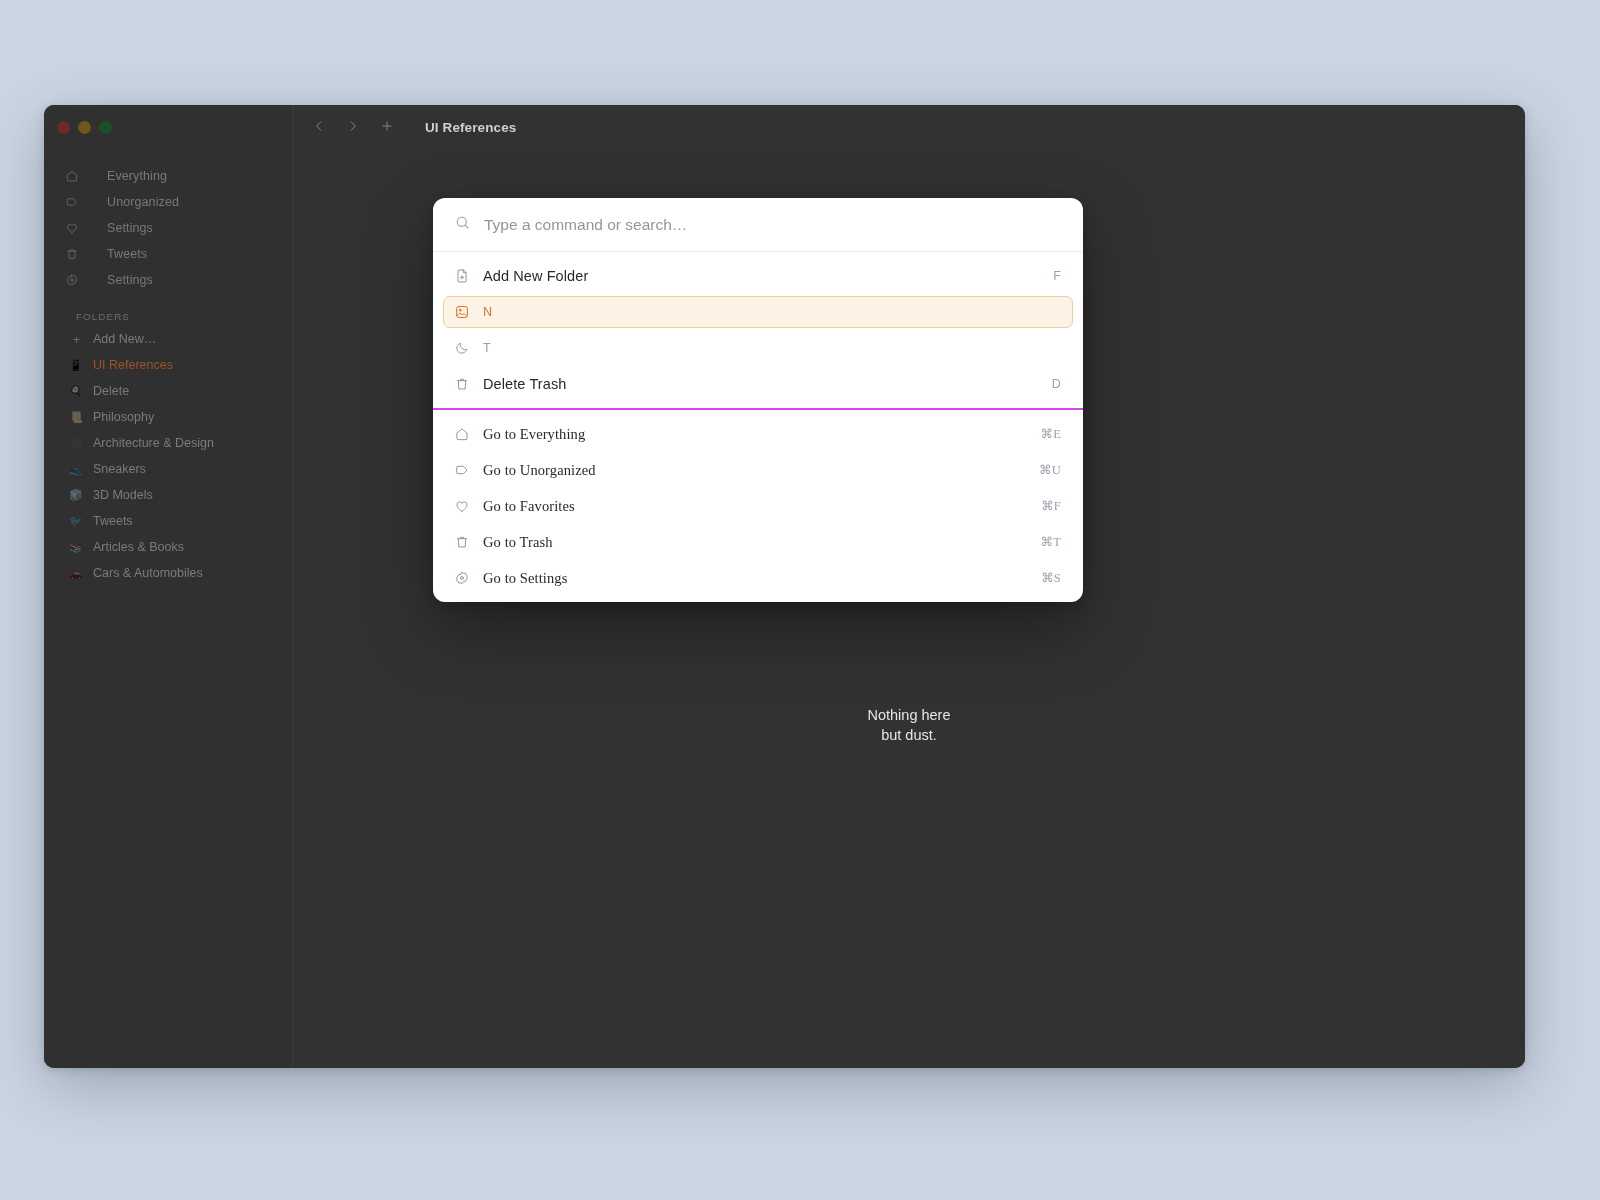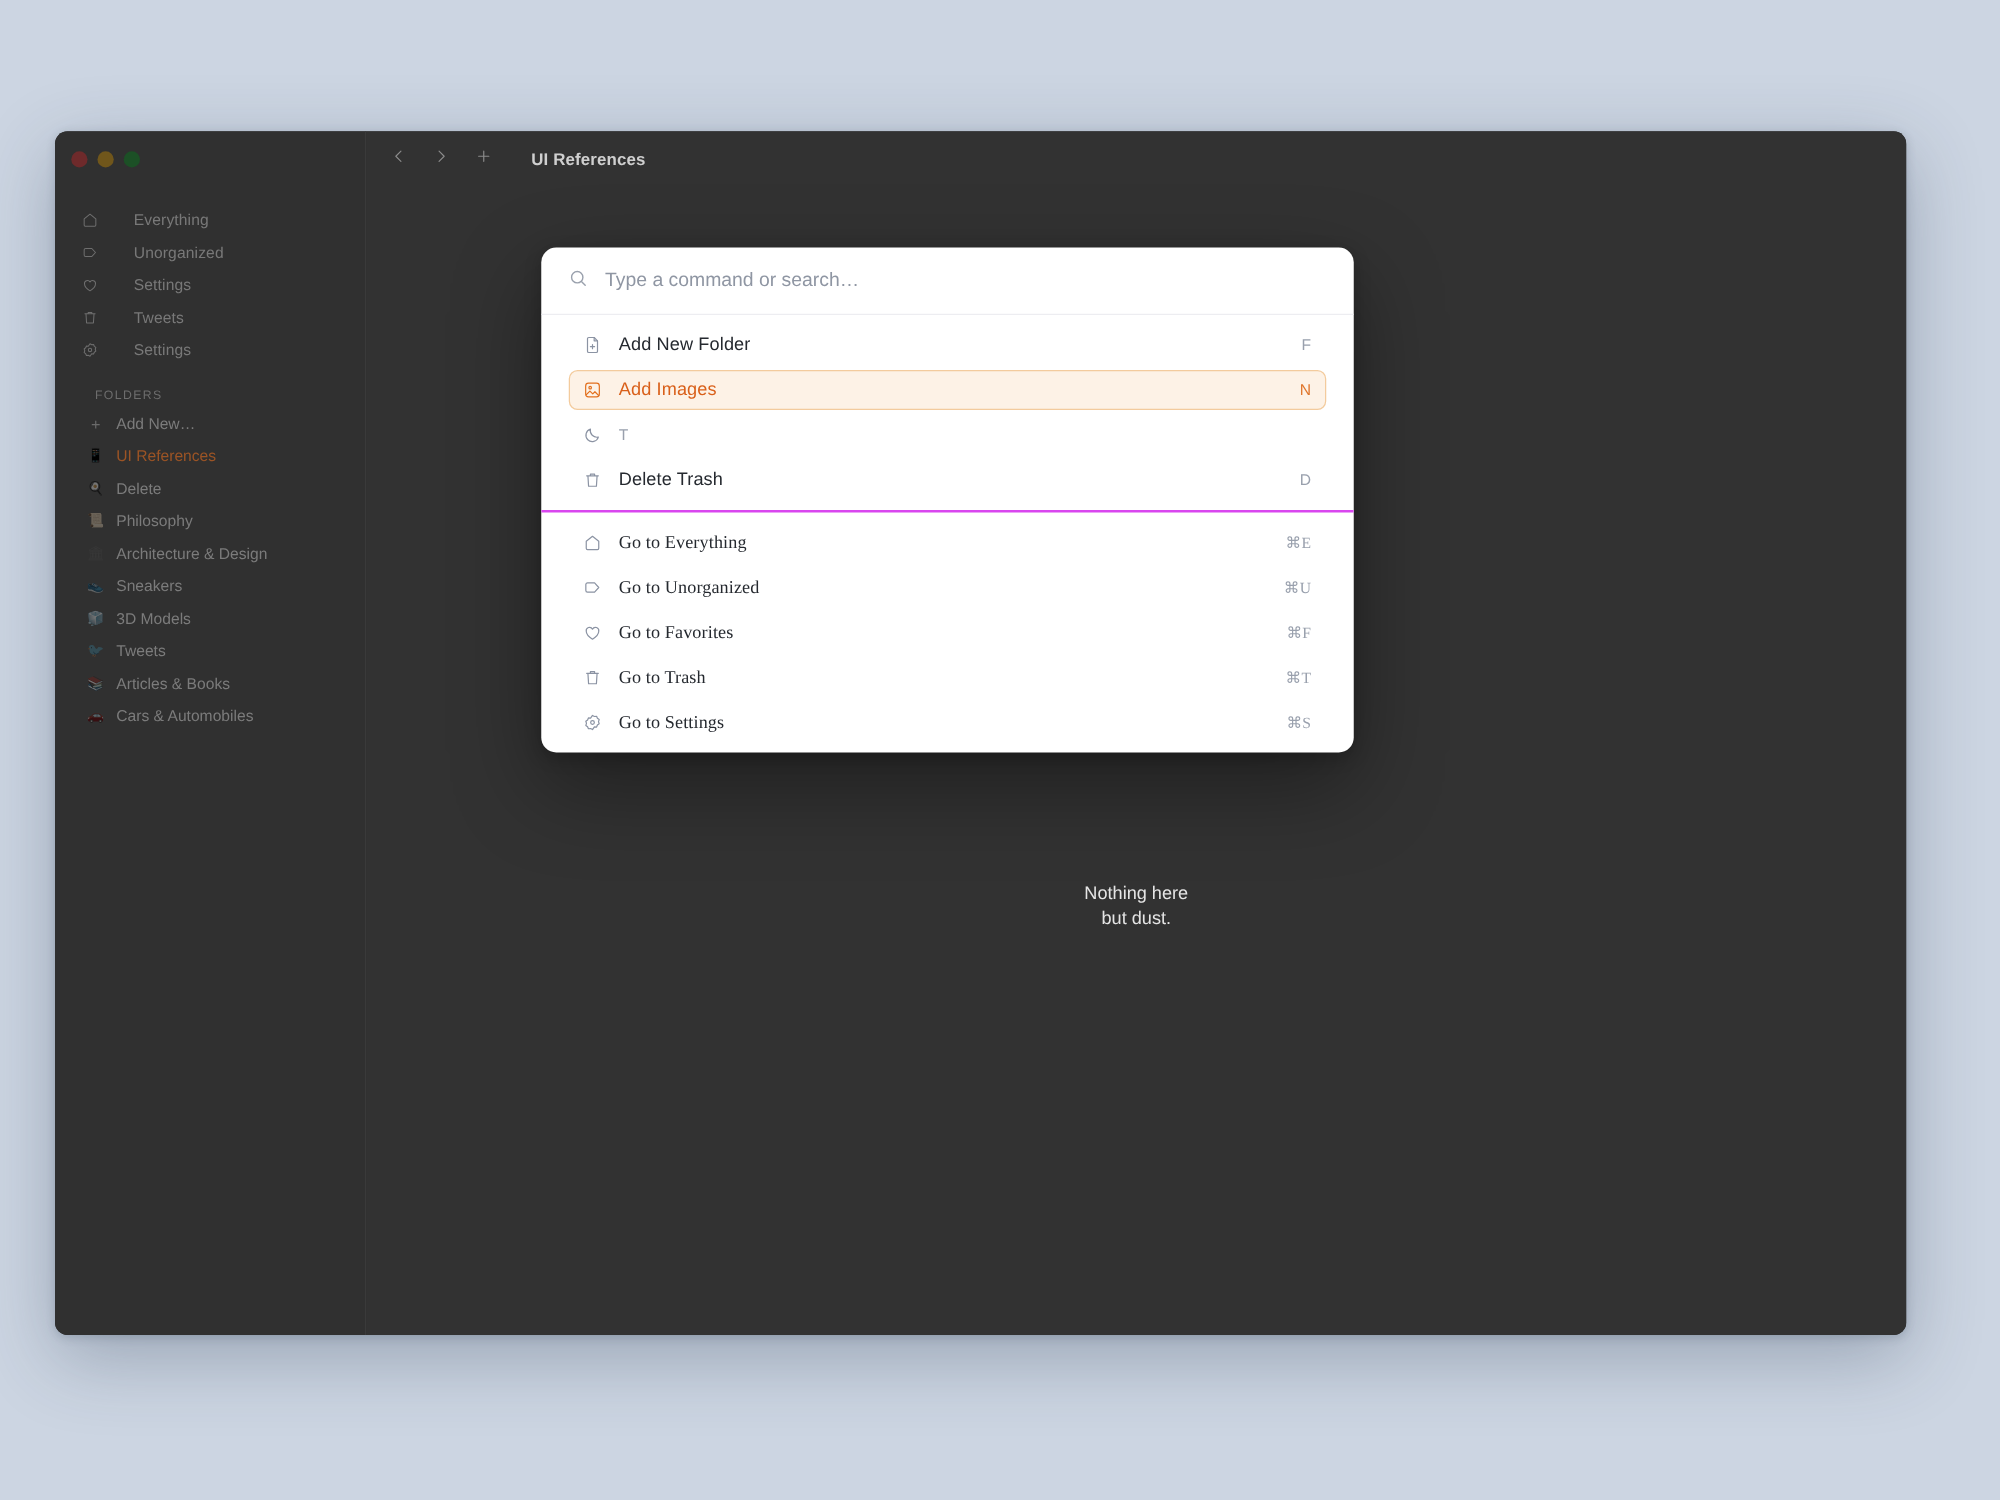--- a/index.html
+++ b/index.html
@@ -147,21 +147,21 @@
   #palette-input {
     border: 0; outline: 0;
     flex: 1 1 auto;
     font-family: "Liberation Sans", sans-serif;
     font-size: 15.5px;
     color: #2b3040;
     background: transparent;
   }
   #palette-input::placeholder { color: #8f96a3; }
 
-  .cmd-group { padding: 8px 22px; }
+  .cmd-group { padding: 8px 10px; }
   .cmd-group + .cmd-group { border-top: 2px solid #d946ef; font-family: Liberation Serif, serif; }
 
   .cmd-row {
     height: 32px;
     display: flex;
     align-items: center;
     padding: 0 12px 0 10px;
     border-radius: 7px;
     gap: 12px;
   }
@@ -351,21 +351,20 @@
     </div>
 
     <div class="cmd-row selected">
       <span class="cicon">
         <svg viewBox="0 0 24 24">
             <rect x="3.8" y="3.8" width="16.4" height="16.4" rx="3.4"></rect>
             <circle cx="9.2" cy="9.2" r="1.5"></circle>
             <path d="M4.6 17.6l4.3-4.3 3.4 3.4 2.6-2.6 4.6 4.6"></path>
           </svg>
       </span>
-      <span class="clabel">Add Images</span>
       <span class="ckey">N</span>
     </div>
 
     <div class="cmd-row">
       <span class="cicon">
         <svg viewBox="0 0 24 24">
             <path d="M19 14.5A8 8 0 0 1 9.5 5 7.6 7.6 0 1 0 19 14.5z"></path>
           </svg>
       </span>
       <span class="ckey">T</span>

